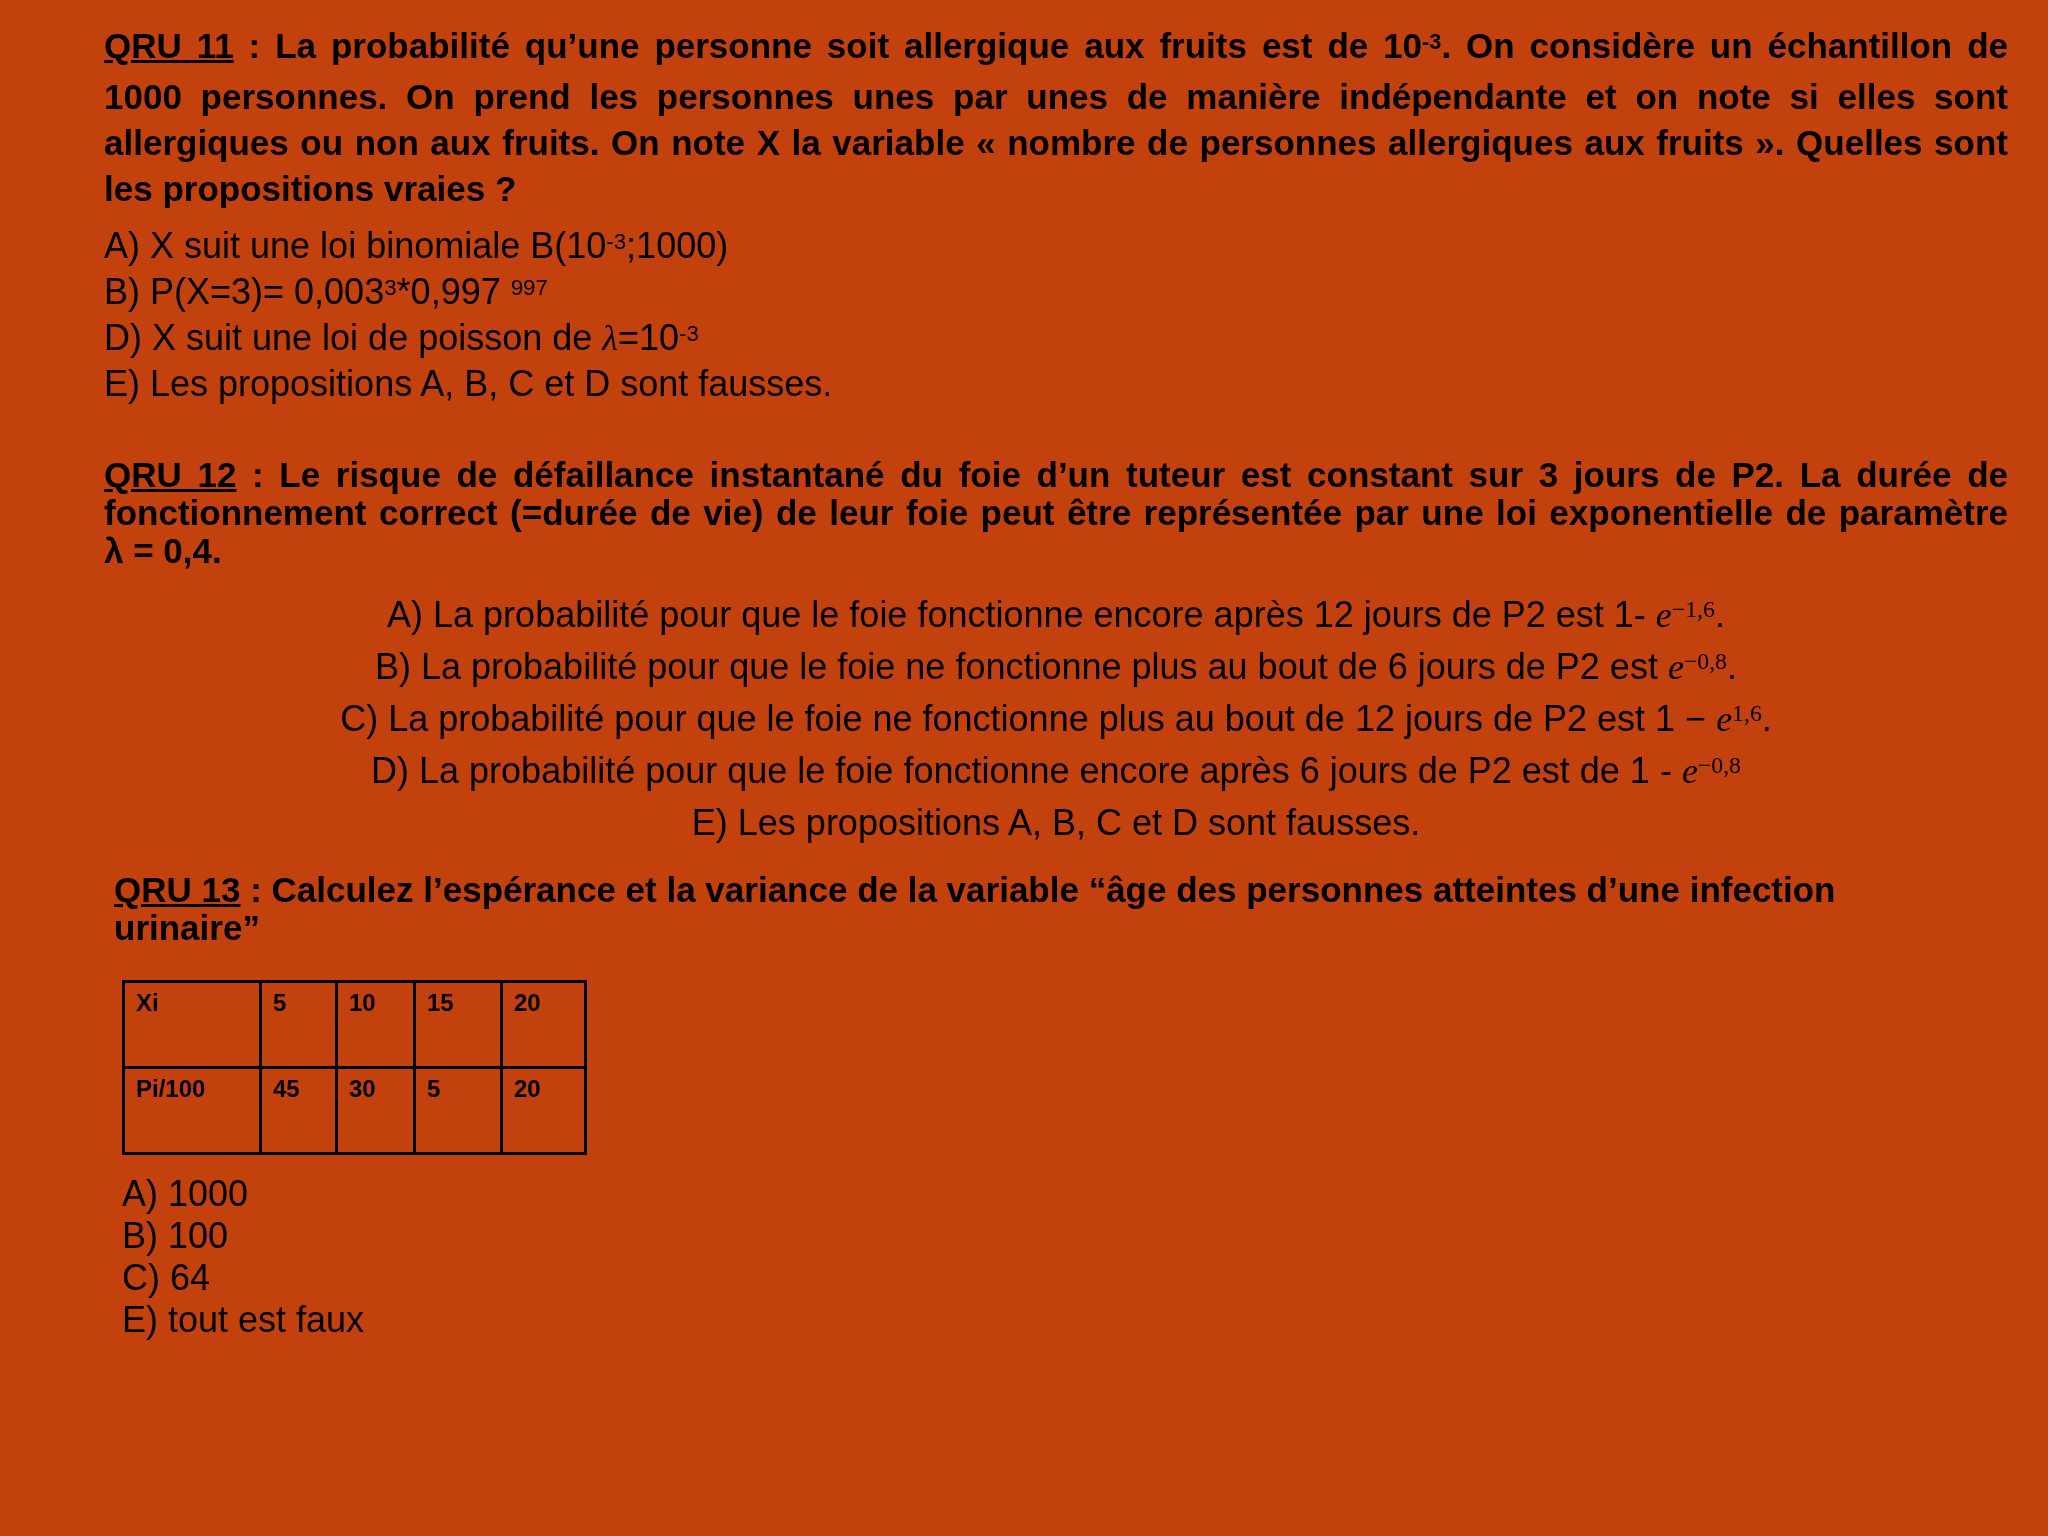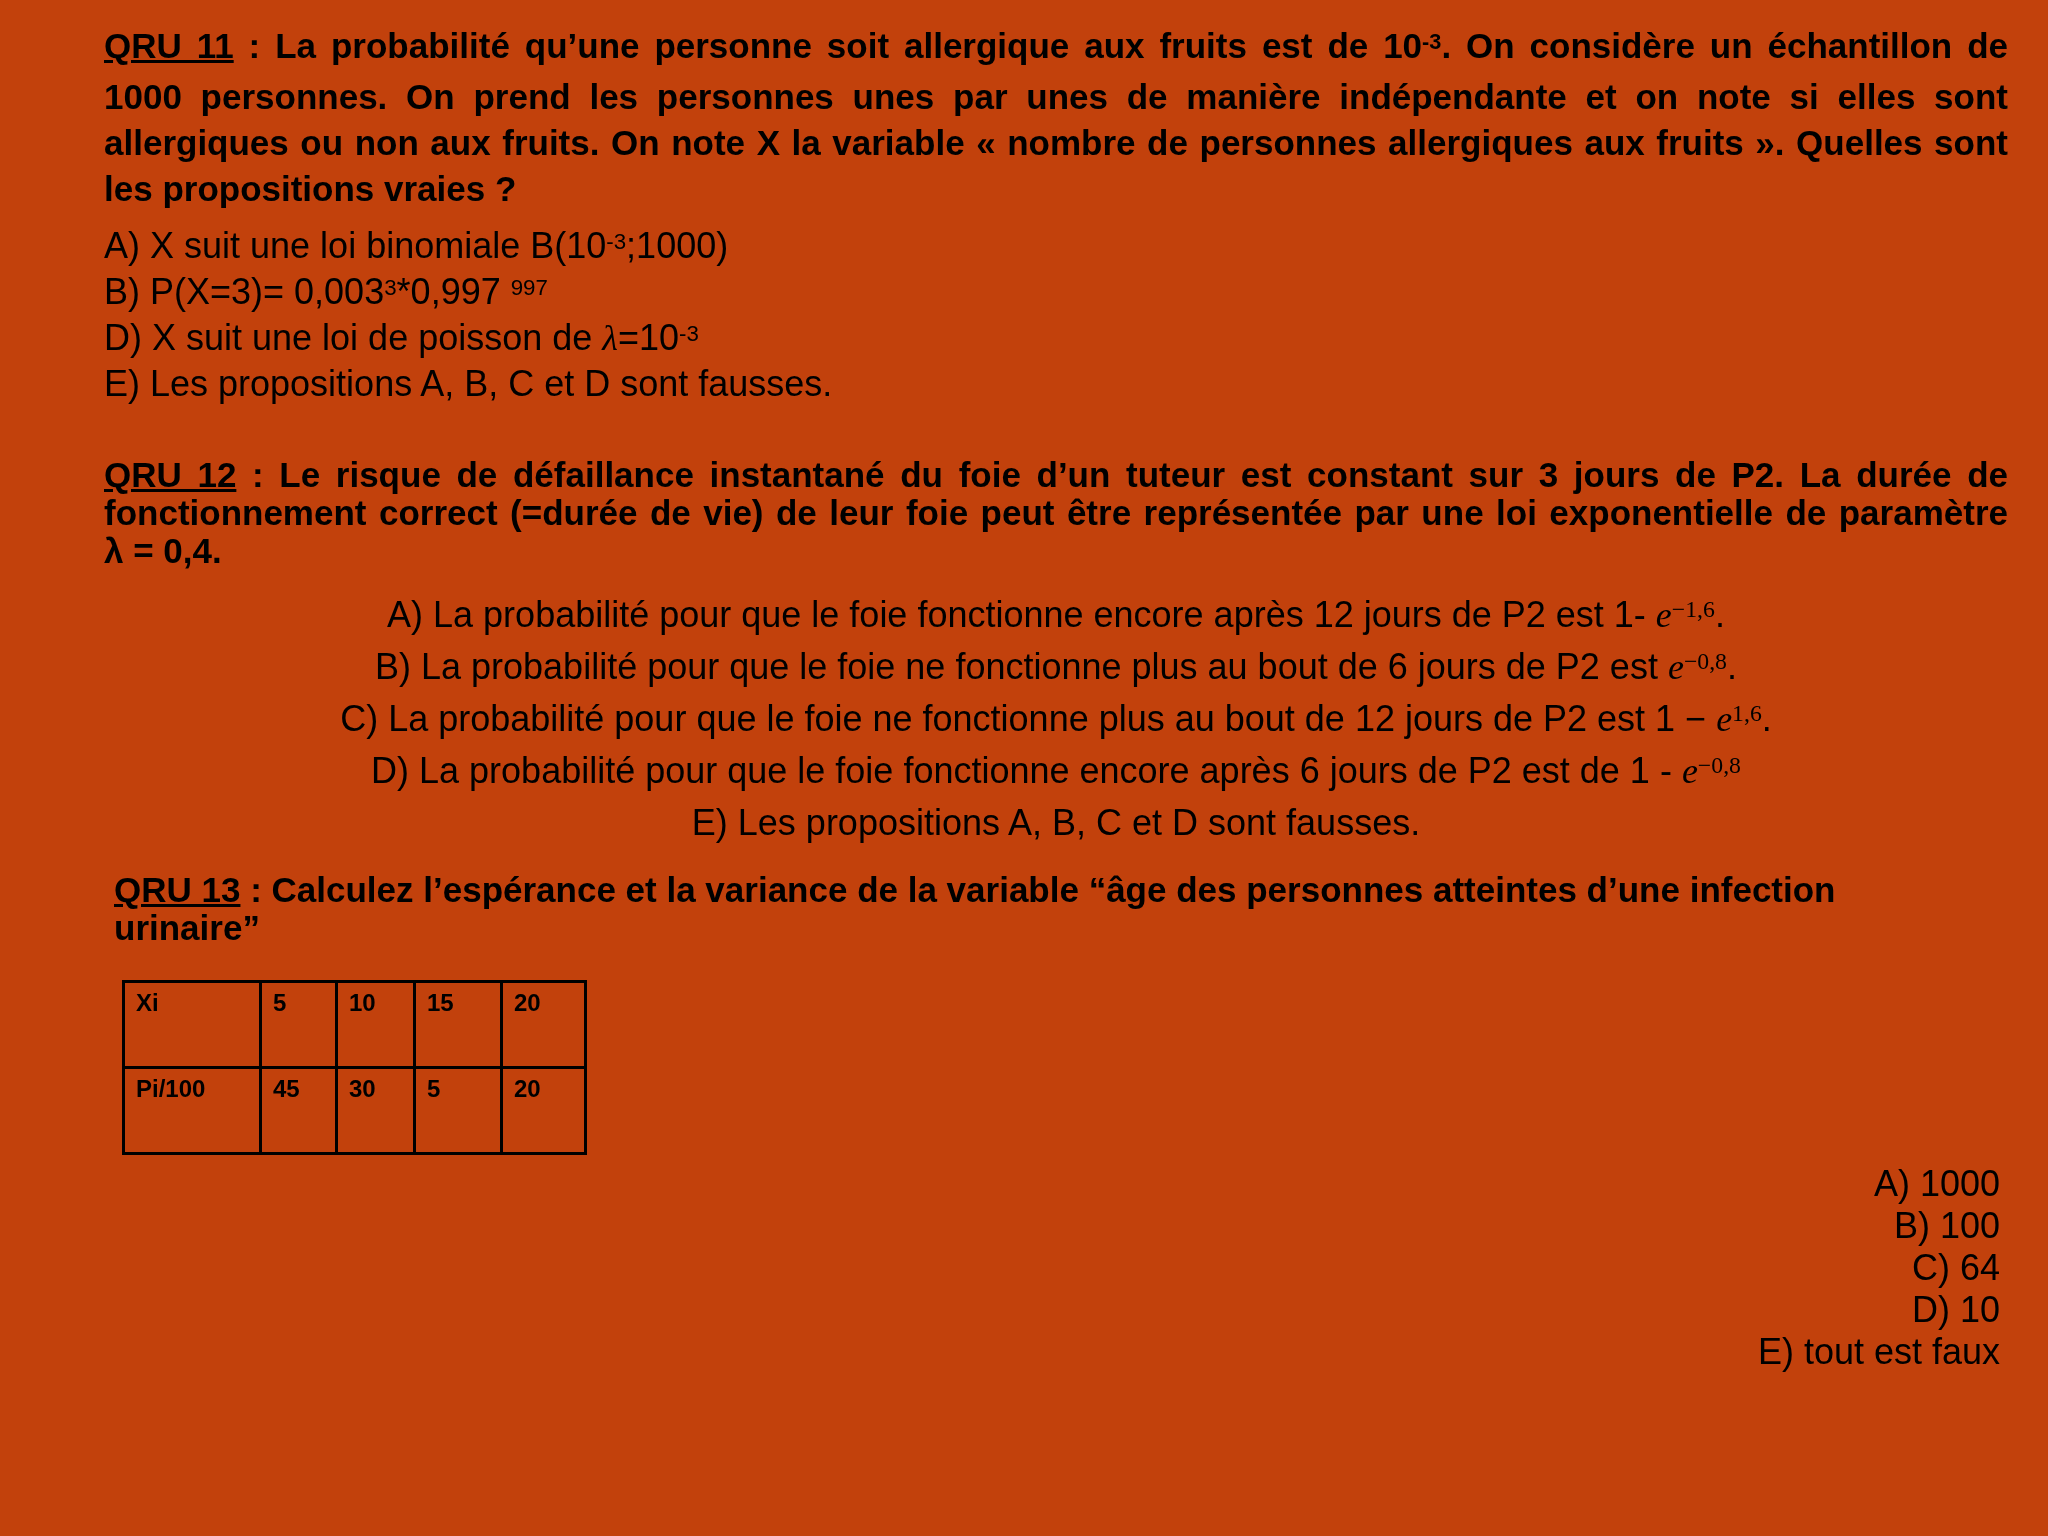--- a/index.html
+++ b/index.html
@@ -29,21 +29,21 @@
   .line { white-space: normal; }
   .justify {
     text-align: justify;
     text-align-last: justify;
   }
   #q11-statement { line-height: 46px; margin: 0 0 13px 0; }
   #q11-options   { line-height: 41px; margin: 0 0 52px 0; }
   #q12-statement { line-height: 38px; margin: 0 0 21px 0; }
   #q12-options   { line-height: 48px; margin: 0 0 24px 0; text-align: center; }
   #q13-statement { line-height: 38px; margin: 0 0 33px 10px; }
-  #q13-options   { line-height: 42px; margin: 8px; text-align: right; }
+  #q13-options   { line-height: 42px; margin: 18px; }
 
   .seg-plain { }
   .seg-label { text-decoration: underline; }
   .seg-sup {
     font-size: 0.62em;
     position: relative;
     top: -0.42em;
   }
   .seg-mathit {
     font-family: "Liberation Serif", serif;
@@ -136,18 +136,17 @@
         <td>5</td>
         <td>20</td>
       </tr>
     </tbody>
       </table>
 
     <div id="q13-options" class="opts">
         <div class="line option-line"><span class="seg-plain">A) 1000</span></div>
         <div class="line option-line"><span class="seg-plain">B) 100</span></div>
         <div class="line option-line"><span class="seg-plain">C) 64</span></div>
-        <div class="line option-line"><span class="seg-plain">D) 10</span></div>
         <div class="line option-line"><span class="seg-plain">E) tout est faux</span></div>
       </div>
   </section>
 
 </div>
 
 </body></html>

